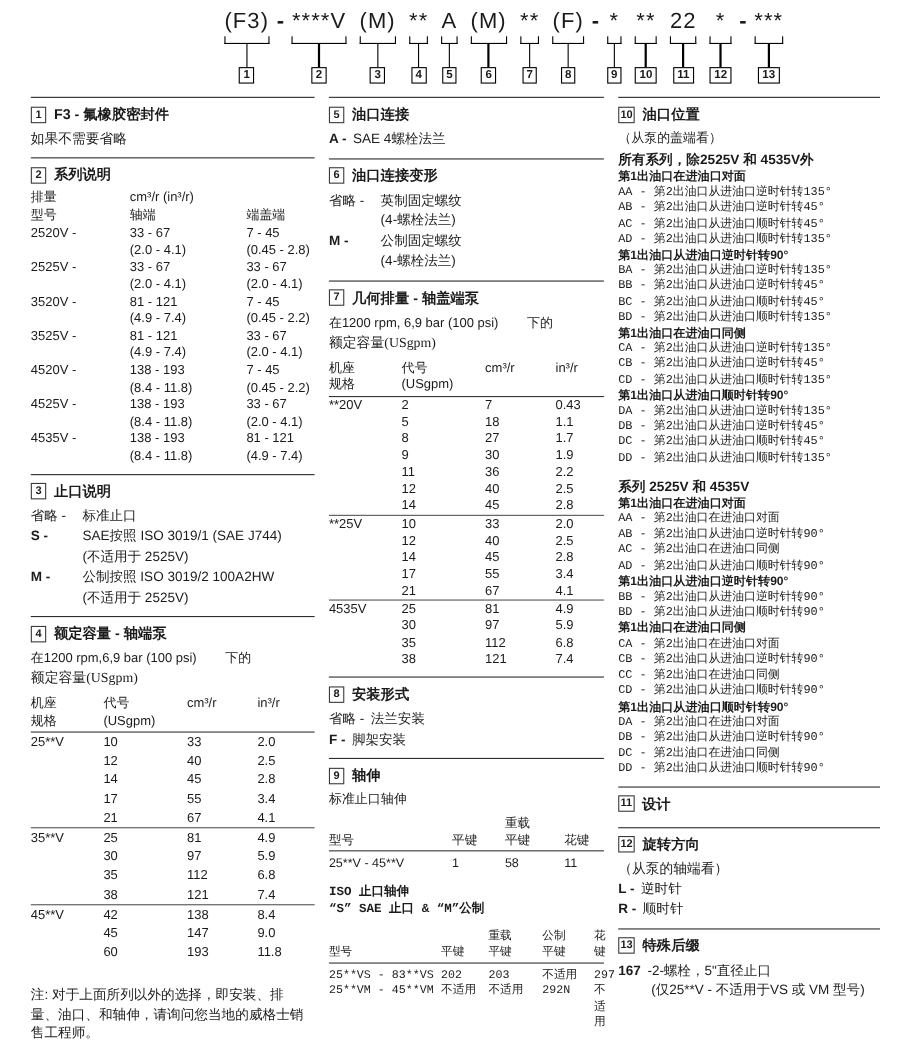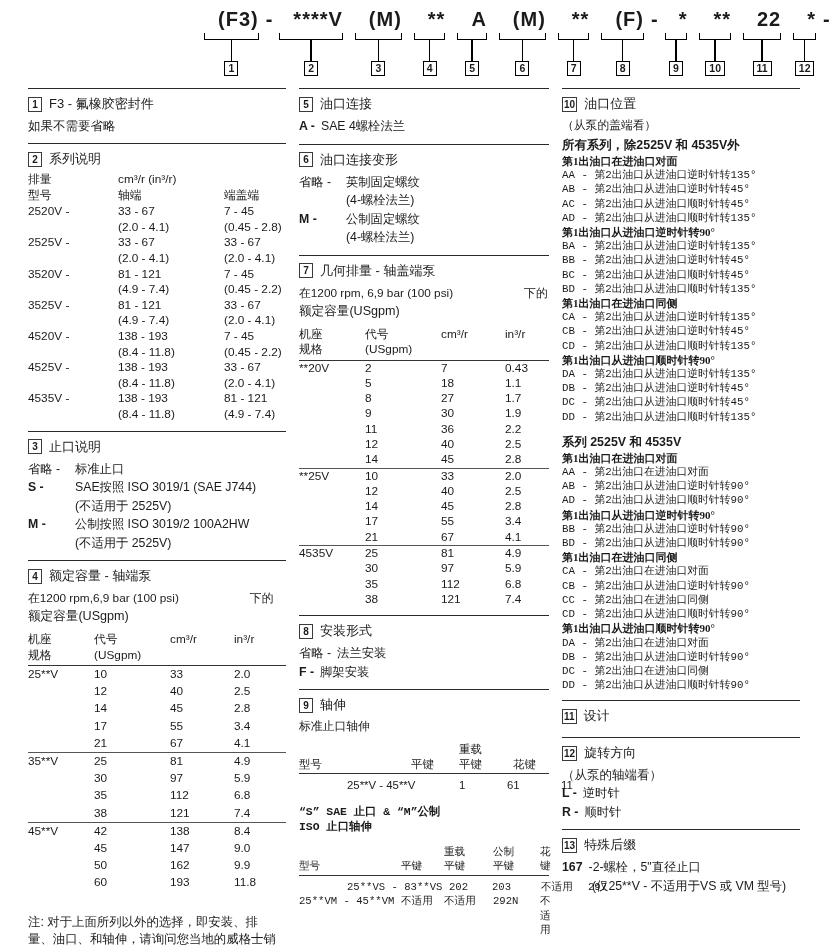--- a/index.html
+++ b/index.html
@@ -5,78 +5,78 @@
   * { box-sizing: border-box; margin: 0; padding: 0; }
   html, body { width: 837px; height: 946px; overflow: hidden; }
   body {
     background: #ffffff;
     color: #1b1b1b;
     font-family: "Liberation Sans", "DejaVu Sans", sans-serif;
   }
   
   .code-diagram { display: flex; align-items: flex-start; padding: 8px 0 0 198px; height: 88px; }
   .seg { display: flex; flex-direction: column; align-items: center; margin: 0 6px; }
-  .seg-code { font-size: 20px; font-weight: bold; letter-spacing: 1px; line-height: 23px; white-space: nowrap; margin-left: 14px; }
+  .seg-code { font-size: 20px; font-weight: normal; letter-spacing: 1px; line-height: 23px; white-space: nowrap; }
   .seg-bracket { align-self: stretch; height: 7px; margin-top: 2px;
     border-left: 1.6px solid #000; border-right: 1.6px solid #000; border-bottom: 1.6px solid #000; }
   .seg-stem { width: 1.6px; height: 21px; background: #000; }
   .seg-box { border: 1.5px solid #000; font-size: 10.5px; font-weight: bold; line-height: 13px;
     min-width: 13px; padding: 0 3px; text-align: center; }
   .seg-sep { font-size: 20px; font-weight: bold; line-height: 23px; margin: 0 1px; }
   .seg-sep:empty { display: none; }
   
   .cols { display: flex; gap: 13px; padding-left: 28px; }
   .col1 { width: 258px; } .col2 { width: 250px; } .col3 { width: 238px; }
   .sec { border-top: 1.4px solid #2b2b2b; padding: 6px 0 8px; }
   .sec-head { display: flex; align-items: center; gap: 7px; margin-bottom: 4px; }
   .numbox { border: 1.3px solid #3a3a3a; font-size: 10px; font-weight: bold; line-height: 13px;
     min-width: 14px; text-align: center; padding: 0 1px; flex: none; }
-  .sec-title { font-size: 13px; font-weight: normal; }
+  .sec-title { font-size: 13px; font-weight: bold; }
   .body-line { font-size: 12.5px; line-height: 18px; }
   .sub { font-size: 11.8px; line-height: 16px; }
   
   .opts { font-size: 12.3px; line-height: 18.5px; }
   .opt-main { display: flex; }
   .opt-code { font-weight: bold; flex: none; }
   .aligned .opt-code { width: 47px; }
   .inline .opt-code { margin-right: 6px; }
   .opt[data-cls="plain"] .opt-code { font-weight: normal; }
   .opt-note { margin-left: 47px; }
   .inline .opt-note { margin-left: 30px; }
   .opt-note:empty { display: none; }
   
   .g3 { display: grid; grid-template-columns: 86px 102px 1fr; column-gap: 4px;
     font-size: 11.8px; line-height: 15.6px; }
   .span2 { grid-column: 2 / 4; }
   .s2rows { margin-top: 1px; }
   
-  .cond { display: flex; font-size: 11.8px; line-height: 18px; margin-top: 2px; gap: 45px; }
+  .cond { display: flex; font-size: 11.8px; line-height: 18px; margin-top: 2px; }
   .cond2 { margin-left: 26px; }
-  .cond3 { font-size: 12.6px; line-height: 18px; margin-bottom: 7px; }
+  .cond3 { font-size: 12.6px; line-height: 18px; margin-bottom: 7px; font-family: Liberation Serif, serif; }
   .g4 { display: grid; grid-template-columns: 62px 72px 60px 1fr; column-gap: 4px; font-size: 11.8px; }
   .thead { line-height: 15.5px; border-bottom: 1.3px solid #333; padding-bottom: 2px; }
   .srow { line-height: 17.2px; }
   .tight .srow { line-height: 15.3px; }
   .srow[data-cls="rule"] { border-top: 1.2px solid #555; }
   
   .g9a { display: grid; grid-template-columns: 108px 44px 50px 1fr; column-gap: 4px;
     font-size: 11.4px; line-height: 14.5px; }
   .g9b { display: grid; grid-template-columns: 99px 40px 46px 44px 1fr; column-gap: 3px;
     font-size: 10.6px; line-height: 14.5px; }
   .thead9 { border-bottom: 1.2px solid #333; padding-bottom: 2px; align-items: end; margin-top: 8px; }
-  .trow9 { margin-top: 4px; margin-left: 48px; }
+  .trow9 { margin-top: 4px; }
   .mono { font-family: "Liberation Mono", "DejaVu Sans Mono", monospace; }
   .sub2 { font-weight: bold; font-size: 11.4px; line-height: 15.5px; margin-top: 12px; }
   
   .series-head { font-size: 12.4px; font-weight: bold; line-height: 17px; margin-top: 4px; }
   .series-head.b { margin-top: 10px; }
   .pl { font-size: 10.8px; line-height: 14.2px; white-space: nowrap;
     font-family: "Liberation Mono", "DejaVu Sans Mono", monospace; }
   .pl[data-cls="gh"] { font-weight: bold; font-size: 11px;
-    font-family: Liberation Serif, serif; }
+    font-family: Liberation Sans, sans-serif; }
   
   .footnote { font-size: 12.4px; line-height: 17.5px; margin-top: 14px; padding-right: 4px; }
 </style>
 </head>
 <body>
 
 <div class="page">
 
   <div class="code-diagram">
 
@@ -415,26 +415,20 @@
               <div>8.4</div>
             </div>
 
             <div class="g4 srow">
               <div></div>
               <div>45</div>
               <div>147</div>
               <div>9.0</div>
             </div>
 
-            <div class="g4 srow">
-              <div></div>
-              <div>50</div>
-              <div>162</div>
-              <div>9.9</div>
-            </div>
 
             <div class="g4 srow">
               <div></div>
               <div>60</div>
               <div>193</div>
               <div>11.8</div>
             </div>
           </div>
       </section>
 
@@ -653,26 +647,26 @@
           <div>平键</div>
           <div>
               <div>重载</div>
               <div>平键</div>
             </div>
           <div>花键</div>
         </div>
         <div class="g9a trow9">
           <div>25**V - 45**V</div>
           <div>1</div>
-          <div>61</div>
+          <div>58</div>
           <div>11</div>
         </div>
         <div class="sub2 mono">
+          <div>ISO 止口轴伸</div>
           <div>“S” SAE 止口 &amp; “M”公制</div>
-          <div>ISO 止口轴伸</div>
         </div>
         <div class="g9b thead9">
           <div>型号</div>
           <div>平键</div>
           <div>
               <div>重载</div>
               <div>平键</div>
             </div>
           <div>
               <div>公制</div>
@@ -749,20 +743,21 @@
           </div>
         <div class="series-head b">系列 2525V 和 4535V</div>
         <div>
 
             <div class="pl" data-cls="gh">第1出油口在进油口对面</div>
 
             <div class="pl">AA - 第2出油口在进油口对面</div>
 
             <div class="pl">AB - 第2出油口从进油口逆时针转90°</div>
 
+            <div class="pl">AC - 第2出油口在进油口同侧</div>
 
             <div class="pl">AD - 第2出油口从进油口顺时针转90°</div>
 
             <div class="pl" data-cls="gh">第1出油口从进油口逆时针转90°</div>
 
 
             <div class="pl">BB - 第2出油口从进油口逆时针转90°</div>
 
 
             <div class="pl">BD - 第2出油口从进油口顺时针转90°</div>

